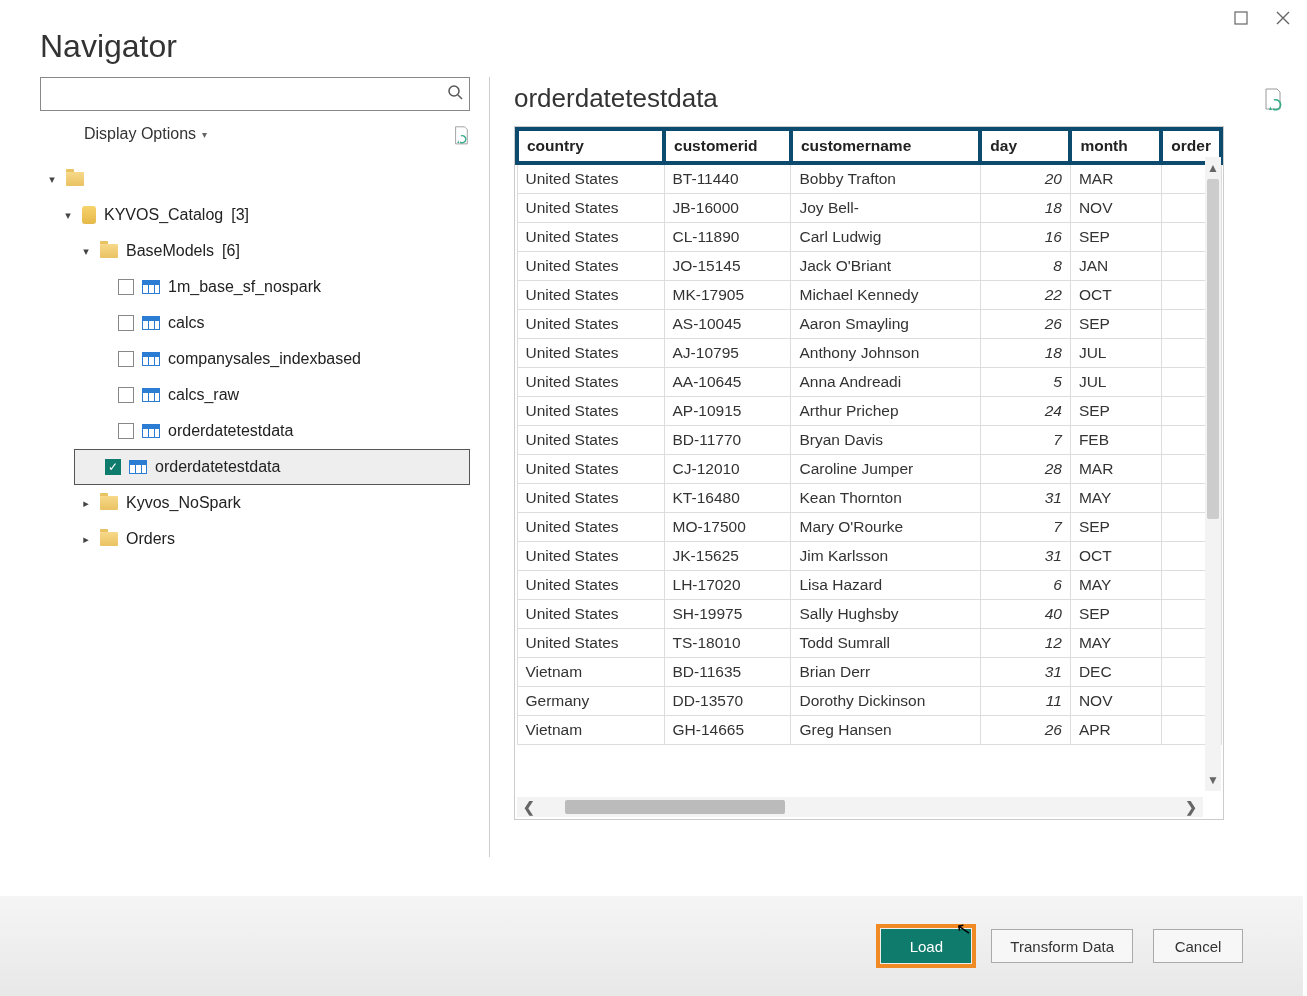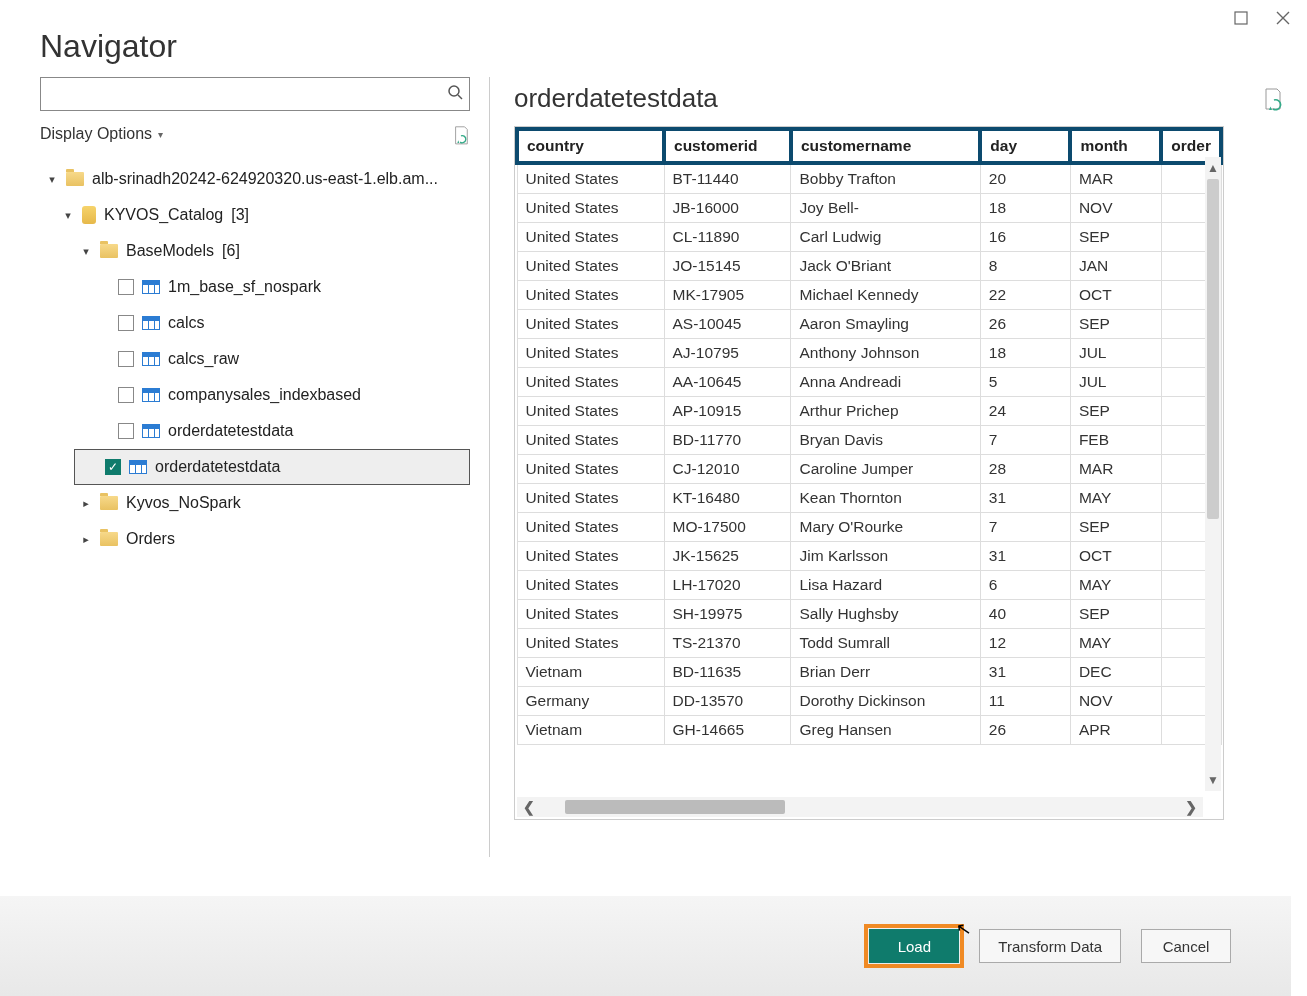--- a/index.html
+++ b/index.html
@@ -75,20 +75,21 @@
     width: 430px;
     padding: 6px 0 10px 0;
   }
   .display-options {
     display: flex;
     align-items: center;
     gap: 6px;
     cursor: pointer;
     font-size: 16px;
     color: #333;
+    margin-left: 44px;
   }
   .chev-down {
     font-size: 10px;
     color: #666;
   }
   .refresh-tree-icon {
     width:18px; height:18px;
     color:#888;
   }
   .tree {
@@ -204,21 +205,21 @@
     border: 4px solid #0c4a6e;
     padding: 6px 8px;
     font-size: 15.5px;
   }
   td {
     border: 1px solid #ddd;
     padding: 5px 8px;
     font-size: 15.5px;
     color: #333;
   }
-  td.num { }
+  td.num { text-align: right; font-style: italic; }
   .col-country{width:150px;}
   .col-cid{width:128px;margin-left:45px;}
   .col-cname{width:192px;}
   .col-day{width:92px;}
   .col-month{width:92px;}
   .col-order{width:44px;}
   .vscroll {
     position:absolute;
     right:2px;
     top:30px;
@@ -256,21 +257,21 @@
     left:48px;
     height:14px;
     width:220px;
     background:#bbb;
     border-radius:2px;
   }
   .footer {
     position: absolute;
     bottom: 0;
     left: 0;
-    right: 16px;
+    right: 4px;
     height: 100px;
     background: linear-gradient(#f5f5f5,#e8e8e8);
     display: flex;
     justify-content: flex-end;
     align-items: center;
     padding-right: 60px;
     gap: 20px;
   }
   .btn {
     min-width: 90px;
@@ -346,21 +347,20 @@
             <path d="M4 2 h10 l3 3 v16 h-13 z" fill="none" stroke="#999"></path>
             <path d="M10 12 a4 4 0 1 1 -1 7" fill="none" stroke="#3a8" stroke-width="1.5"></path>
             <path d="M8 20 l-2 0 l1 -3 z" fill="#3a8"></path>
           </svg>
       </span>
     </div>
     <div class="tree">
       <div class="tree-node">
         <span class="caret">▾</span>
         <span class="folder-icon"></span>
-        <span>alb-srinadh20242-624920320.us-east-1.elb.am...</span>
       </div>
       <div class="tree-node indent-1">
         <span class="caret">▾</span>
         <span class="db-icon"></span>
         <span>KYVOS_Catalog</span>
         <span>[3]</span>
       </div>
       <div class="tree-node indent-2">
         <span class="caret">▾</span>
         <span class="folder-icon"></span>
@@ -377,27 +377,27 @@
           <div class="tree-node indent-3">
             <span style="width: 12px;"></span>
             <span class="checkbox"></span>
             <span class="table-icon"></span>
             <span>calcs</span>
           </div>
           <div class="tree-node indent-3">
             <span style="width: 12px;"></span>
             <span class="checkbox"></span>
             <span class="table-icon"></span>
-            <span>calcs_raw</span>
+            <span>companysales_indexbased</span>
           </div>
           <div class="tree-node indent-3">
             <span style="width: 12px;"></span>
             <span class="checkbox"></span>
             <span class="table-icon"></span>
-            <span>companysales_indexbased</span>
+            <span>calcs_raw</span>
           </div>
           <div class="tree-node indent-3">
             <span style="width: 12px;"></span>
             <span class="checkbox"></span>
             <span class="table-icon"></span>
             <span>orderdatetestdata</span>
           </div>
           <div class="tree-node selected">
             <span class="checkbox checked">✓</span>
             <span class="table-icon"></span>
@@ -564,21 +564,21 @@
             <tr>
               <td>United States</td>
               <td>SH-19975</td>
               <td>Sally Hughsby</td>
               <td class="num">40</td>
               <td>SEP</td>
               <td></td>
             </tr>
             <tr>
               <td>United States</td>
-              <td>TS-21370</td>
+              <td>TS-18010</td>
               <td>Todd Sumrall</td>
               <td class="num">12</td>
               <td>MAY</td>
               <td></td>
             </tr>
             <tr>
               <td>Vietnam</td>
               <td>BD-11635</td>
               <td>Brian Derr</td>
               <td class="num">31</td>

